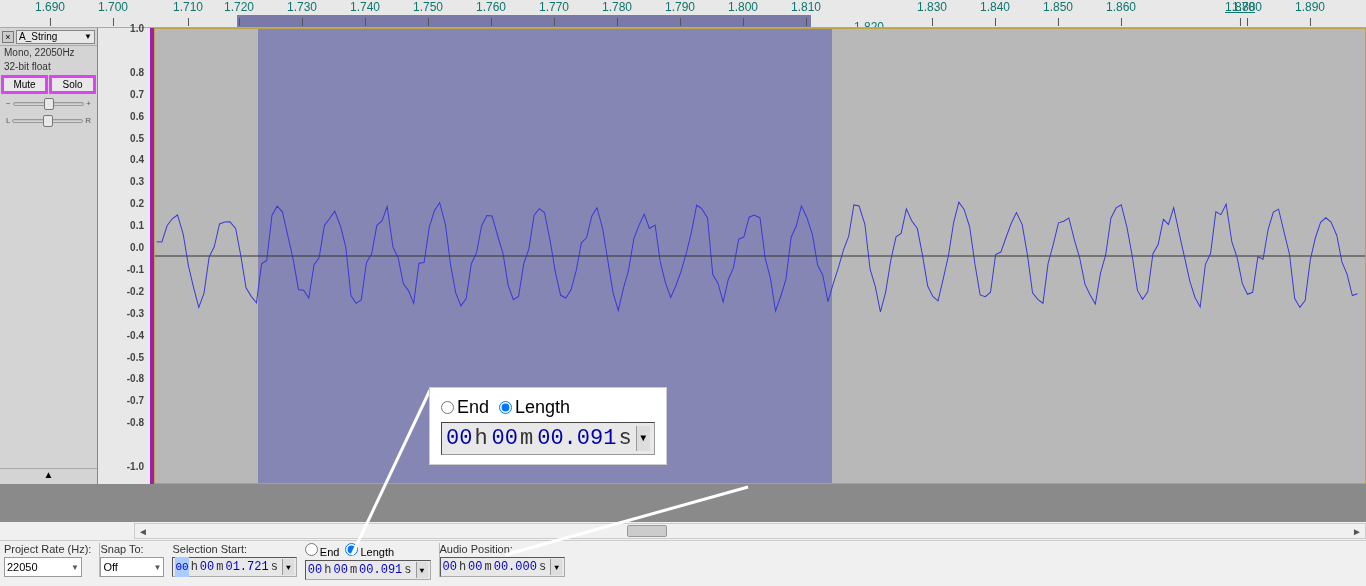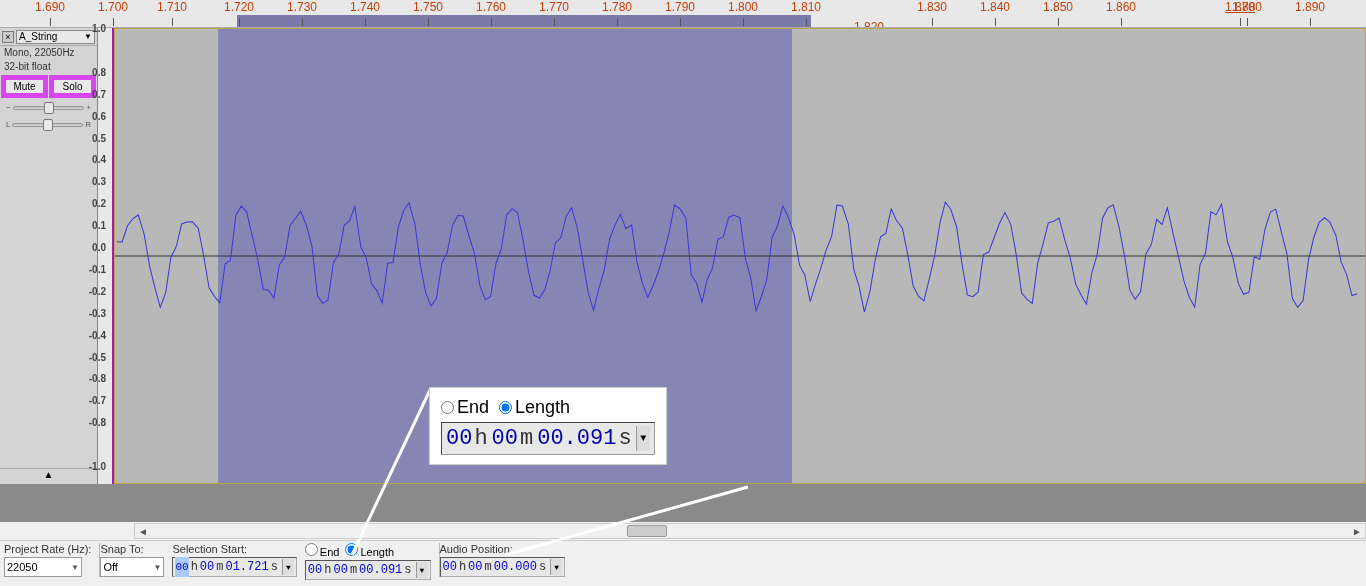--- a/index.html
+++ b/index.html
@@ -19,21 +19,21 @@
   height: 28px;
   background: #e8e8e8;
   border-bottom: 1px solid #aaa;
   position: relative;
   overflow: hidden;
 }
 .ruler-tick {
   position: absolute;
   top: 0;
   font-size: 12px;
-  color: #c2410c;
+  color: #0f766e;
   text-align: center;
   transform: translateX(-50%);
 }
 .ruler-tick::after {
   content: '';
   position: absolute;
   bottom: -12px;
   left: 50%;
   width: 1px;
   height: 8px;
@@ -84,21 +84,21 @@
   line-height: 12px;
   display: flex;
   justify-content: space-between;
 }
 .track-name .arrow { font-size: 8px; }
 .track-info { padding: 1px 4px; color: #333; line-height: 12px; }
 .track-btns { display: flex; padding: 1px; gap: 1px; }
 .track-btn {
   flex: 1;
   background: #e8e8e8;
-  border: 5px solid #d946ef;
+  border: 3px solid #d946ef;
   font-size: 10px;
   padding: 1px 0;
   text-align: center;
   cursor: pointer;
 }
 .slider-row {
   display: flex;
   align-items: center;
   padding: 4px 6px;
   gap: 2px;
@@ -128,23 +128,23 @@
   height: 16px;
   background: #d4d4d4;
   border-top: 1px solid #aaa;
   text-align: center;
   font-size: 10px;
   cursor: pointer;
 }
 
 
 .amp-scale {
-  width: 16px;
-  background: #e8e8e8;
-  border-right: 2px solid #a21caf;
+  width: 56px;
+  background: #e8e8e8;
+  border-right: 4px solid #a21caf;
   position: relative;
   font-size: 10px;
 }
 .amp-label {
   position: absolute;
   right: 6px;
   transform: translateY(-50%);
   font-weight: bold;
   color: #444;
 }
@@ -306,21 +306,21 @@
 </style>
 </head>
 <body>
 
 <div class="container">
 
   <div class="ruler">
     <div class="ruler-selection" style="left: 237px; width: 574px;"></div>
   <div class="ruler-tick" style="left: 50px;">1.690</div>
       <div class="ruler-tick" style="left: 113px;">1.700</div>
-      <div class="ruler-tick" style="left: 172px;">1.710</div>
+      <div class="ruler-tick" style="left: 188px;">1.710</div>
       <div class="ruler-tick" style="left: 239px;">1.720</div>
       <div class="ruler-tick" style="left: 302px;">1.730</div>
       <div class="ruler-tick" style="left: 365px;">1.740</div>
       <div class="ruler-tick" style="left: 428px;">1.750</div>
       <div class="ruler-tick" style="left: 491px;">1.760</div>
       <div class="ruler-tick" style="left: 554px;">1.770</div>
       <div class="ruler-tick" style="left: 617px;">1.780</div>
       <div class="ruler-tick" style="left: 680px;">1.790</div>
       <div class="ruler-tick" style="left: 743px;">1.800</div>
       <div class="ruler-tick" style="left: 806px;">1.810</div>

